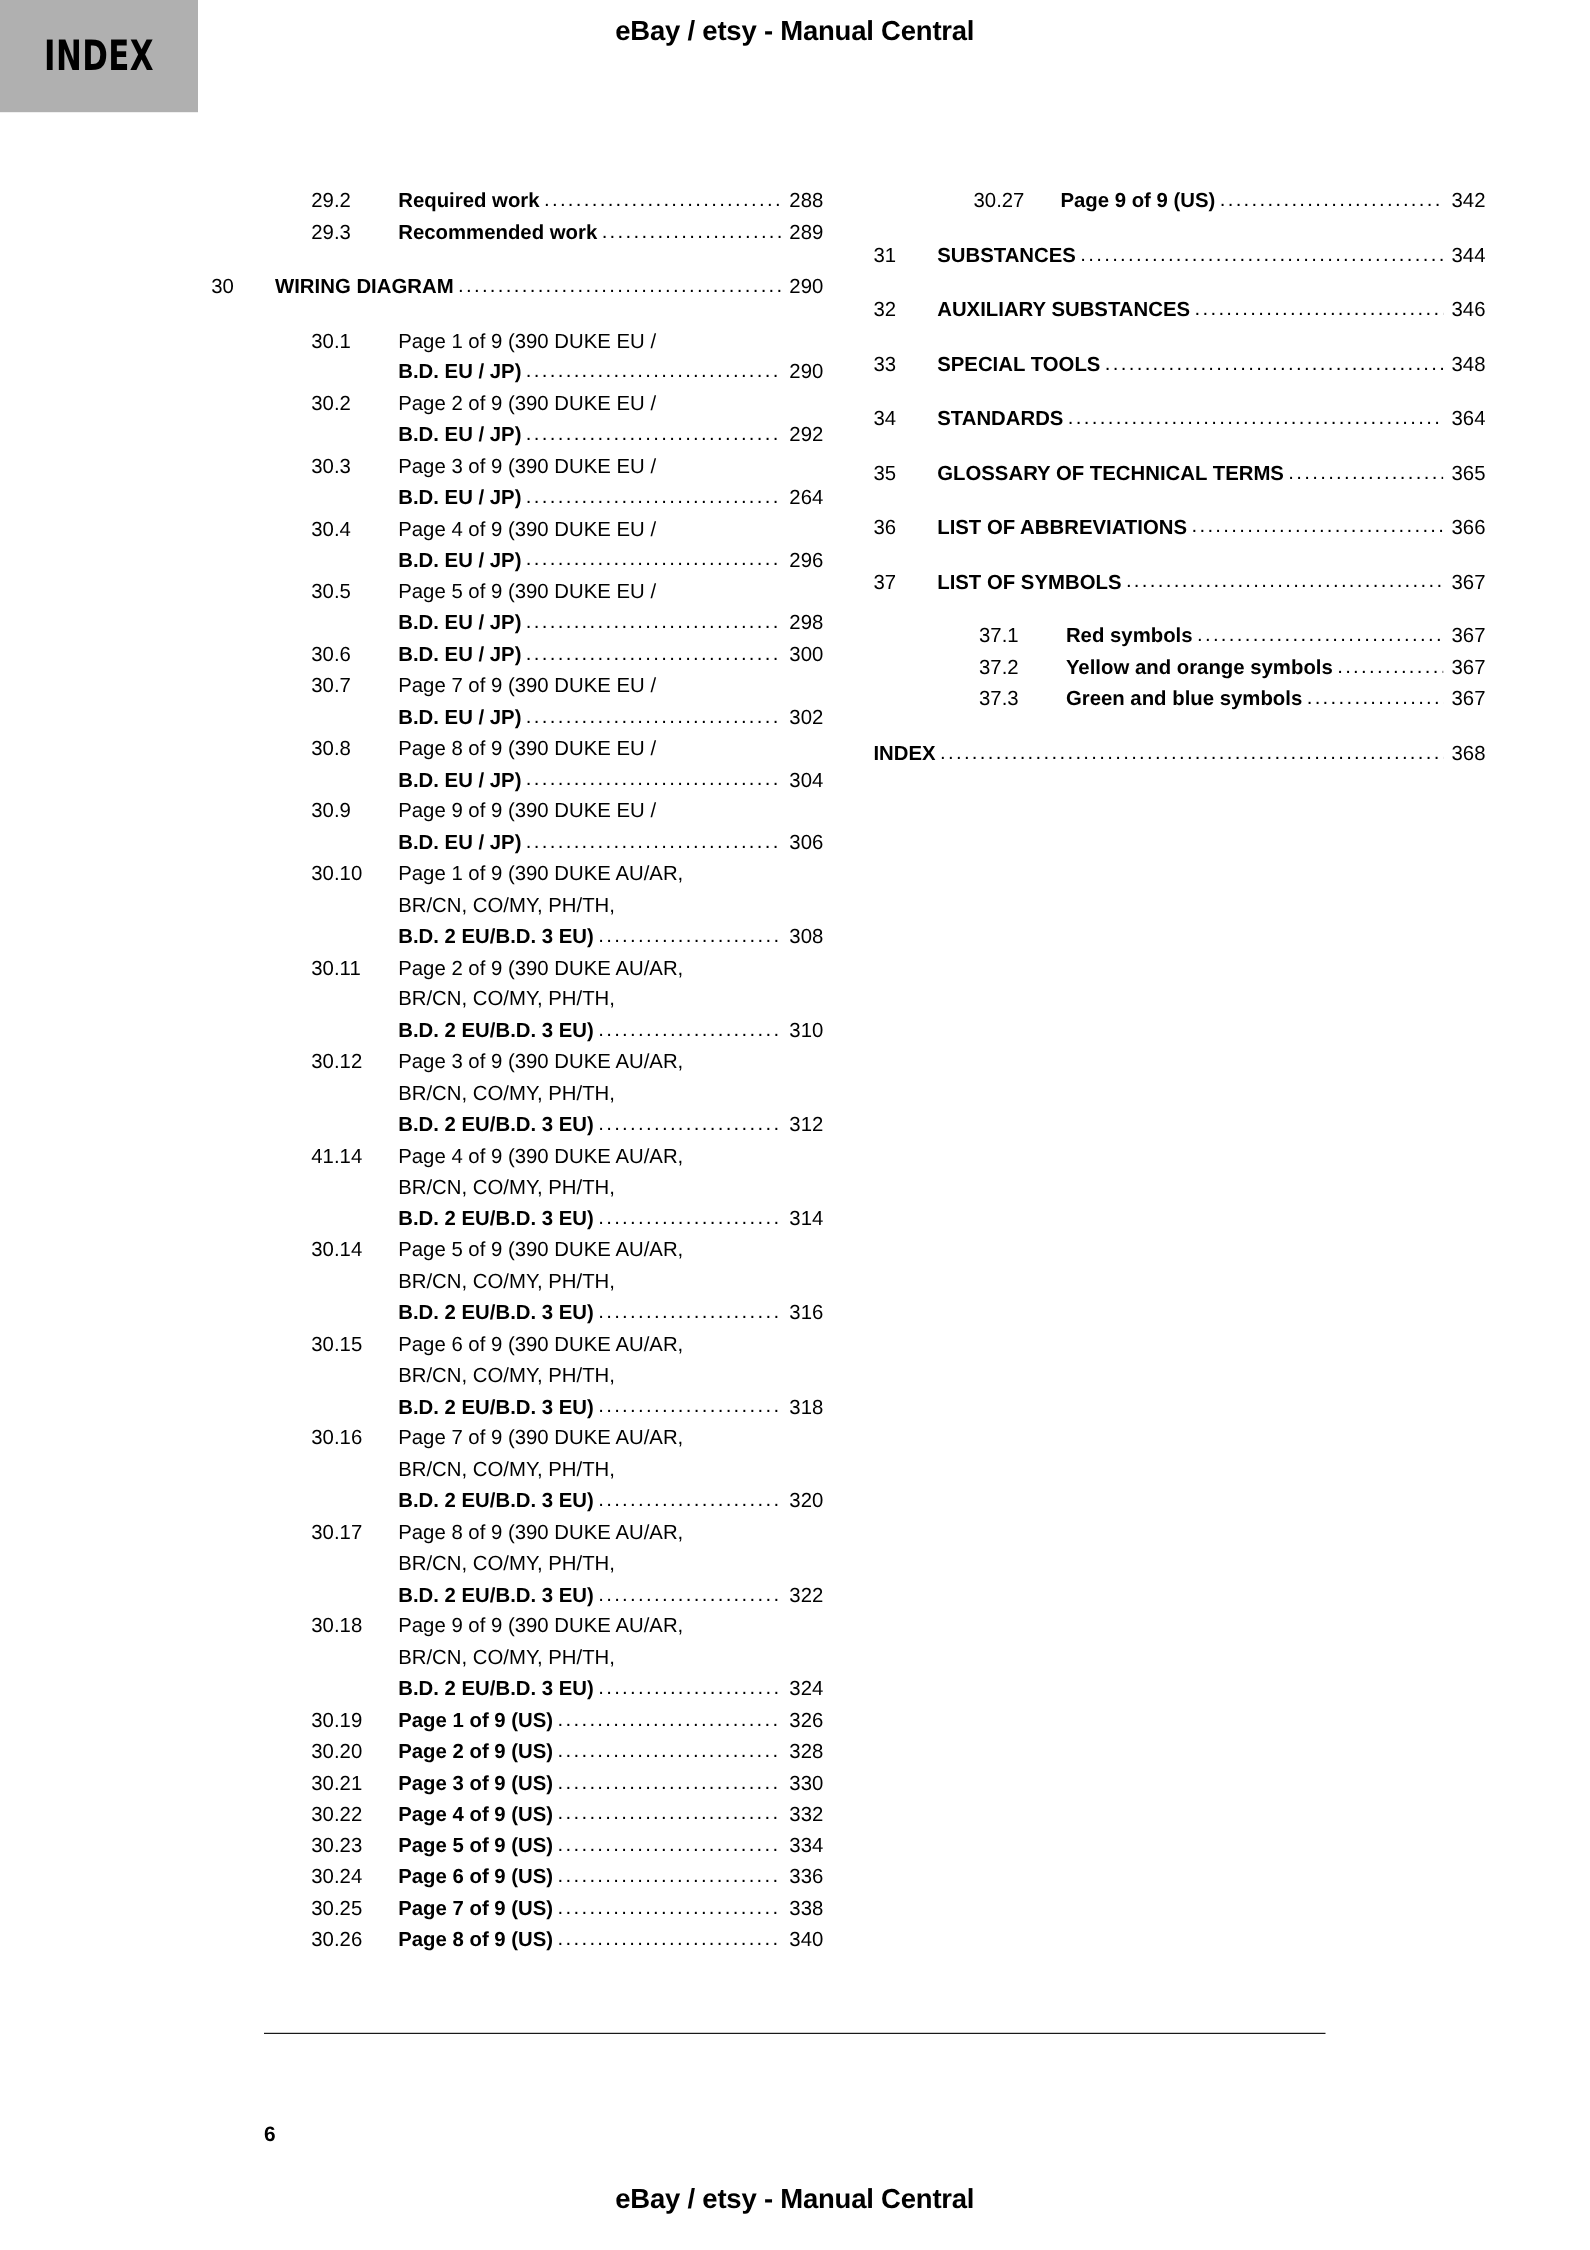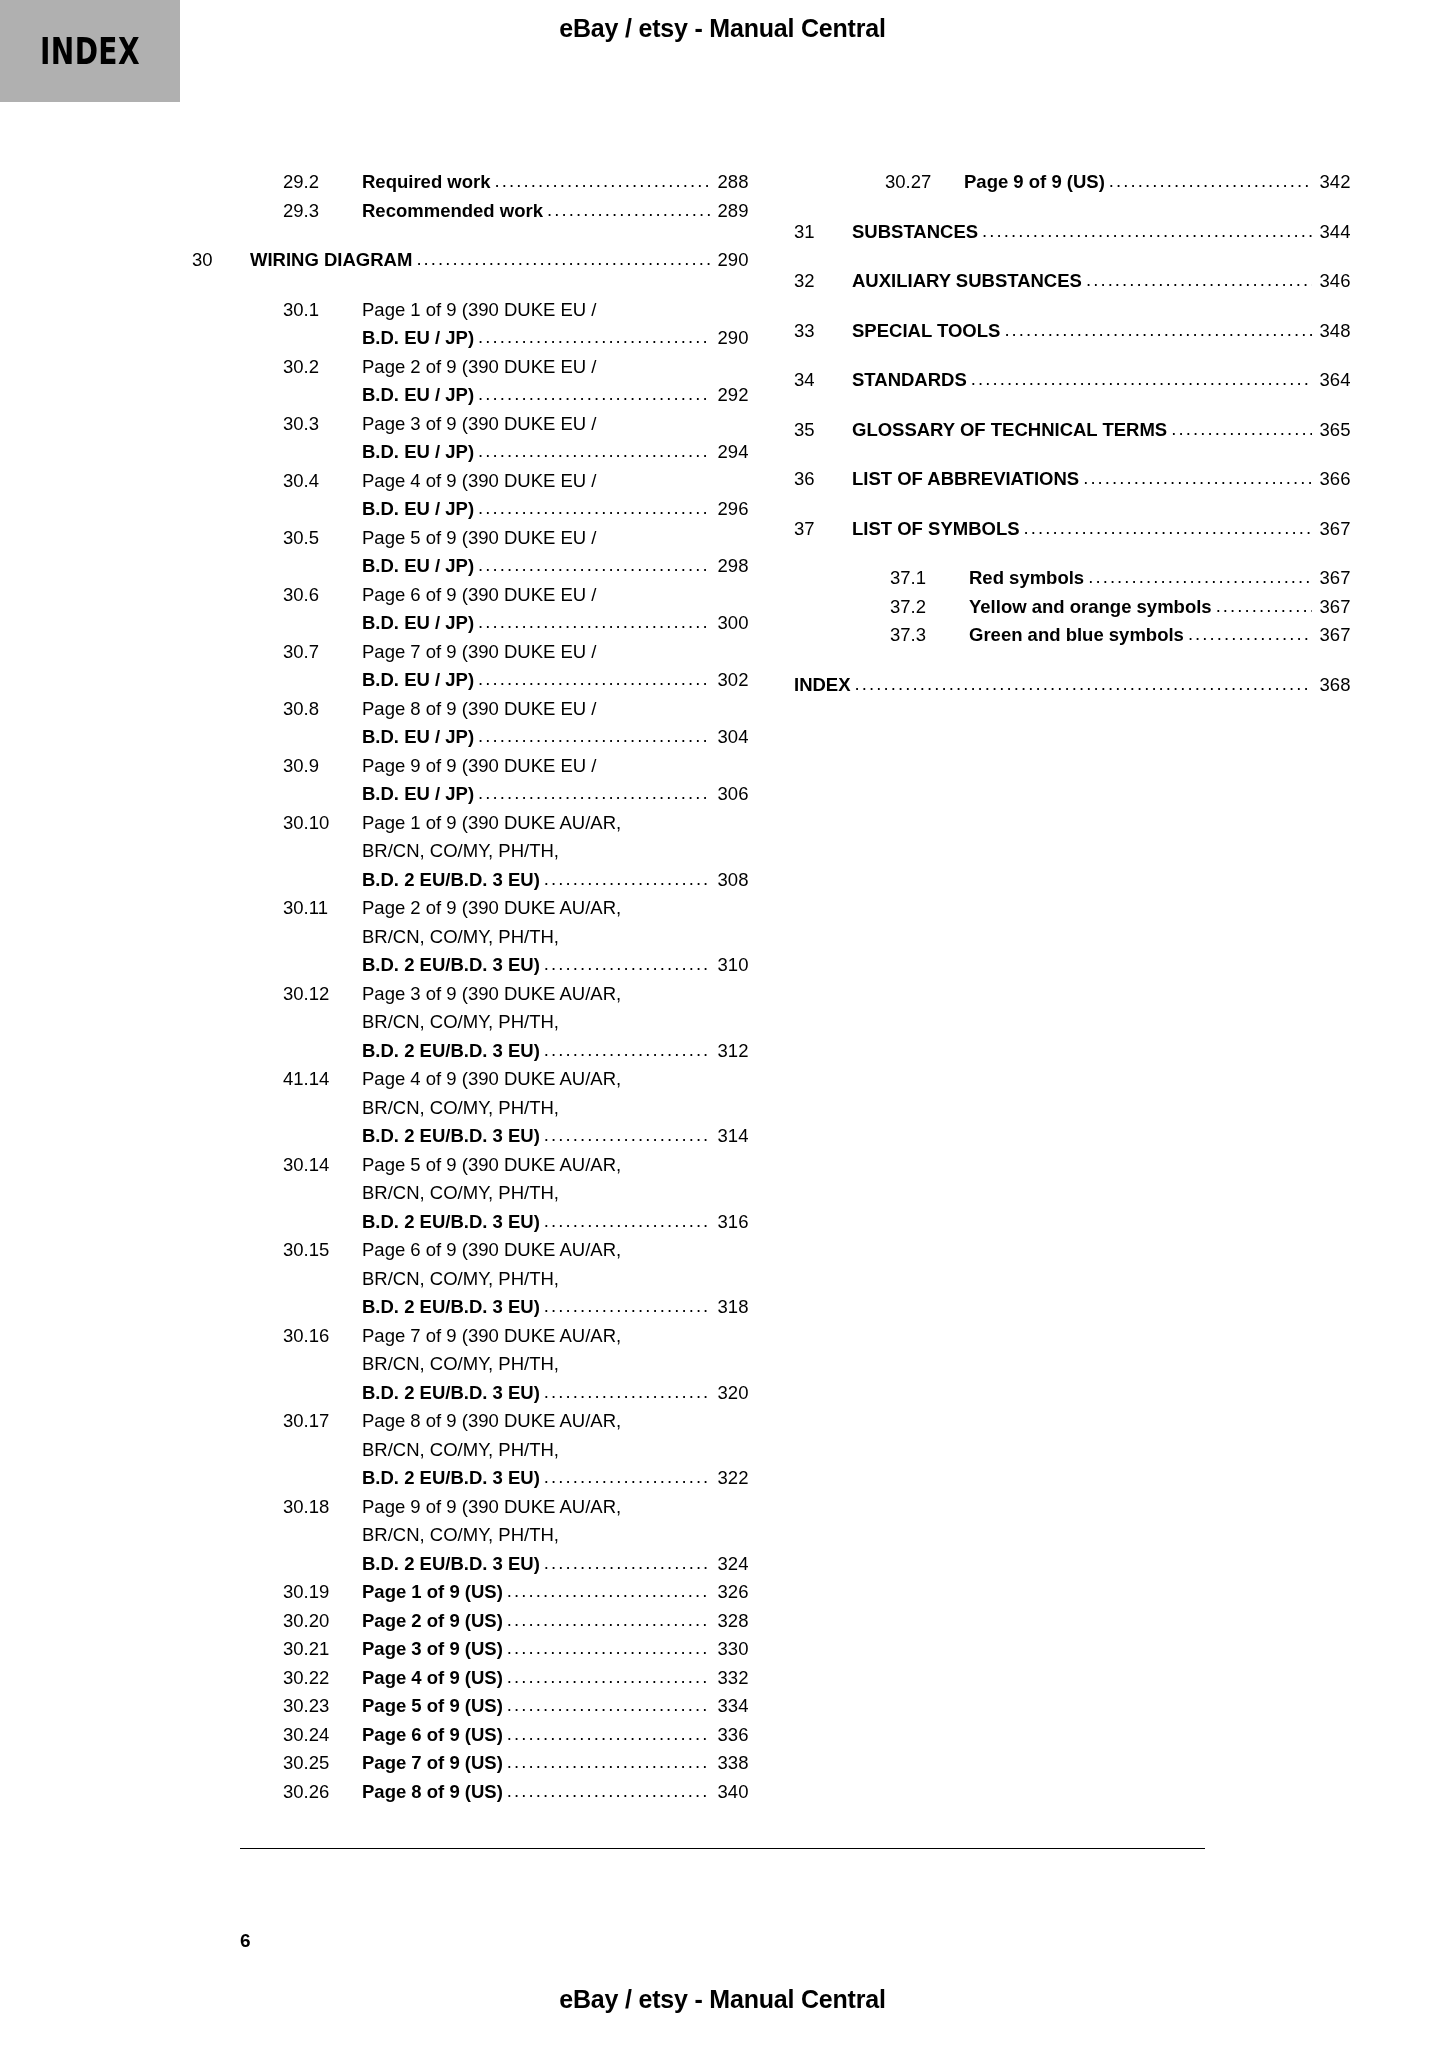--- a/index.html
+++ b/index.html
@@ -191,21 +191,21 @@
           </div>
         </div>
       </div>
       <div class="entry level1">
         <div class="num">30.3</div>
         <div class="body-wrap">
           <div class="contline">Page 3 of 9 (390 DUKE EU /</div>
           <div class="txtline">
             <span class="txt">B.D. EU / JP)</span>
             <span class="leader">......................................................................................................</span>
-            <span class="pg">294</span>
+            <span class="pg">264</span>
           </div>
         </div>
       </div>
       <div class="entry level1">
         <div class="num">30.4</div>
         <div class="body-wrap">
           <div class="contline">Page 4 of 9 (390 DUKE EU /</div>
           <div class="txtline">
             <span class="txt">B.D. EU / JP)</span>
             <span class="leader">......................................................................................................</span>
@@ -220,21 +220,20 @@
           <div class="txtline">
             <span class="txt">B.D. EU / JP)</span>
             <span class="leader">......................................................................................................</span>
             <span class="pg">298</span>
           </div>
         </div>
       </div>
       <div class="entry level1">
         <div class="num">30.6</div>
         <div class="body-wrap">
-          <div class="contline">Page 6 of 9 (390 DUKE EU /</div>
           <div class="txtline">
             <span class="txt">B.D. EU / JP)</span>
             <span class="leader">......................................................................................................</span>
             <span class="pg">300</span>
           </div>
         </div>
       </div>
       <div class="entry level1">
         <div class="num">30.7</div>
         <div class="body-wrap">

